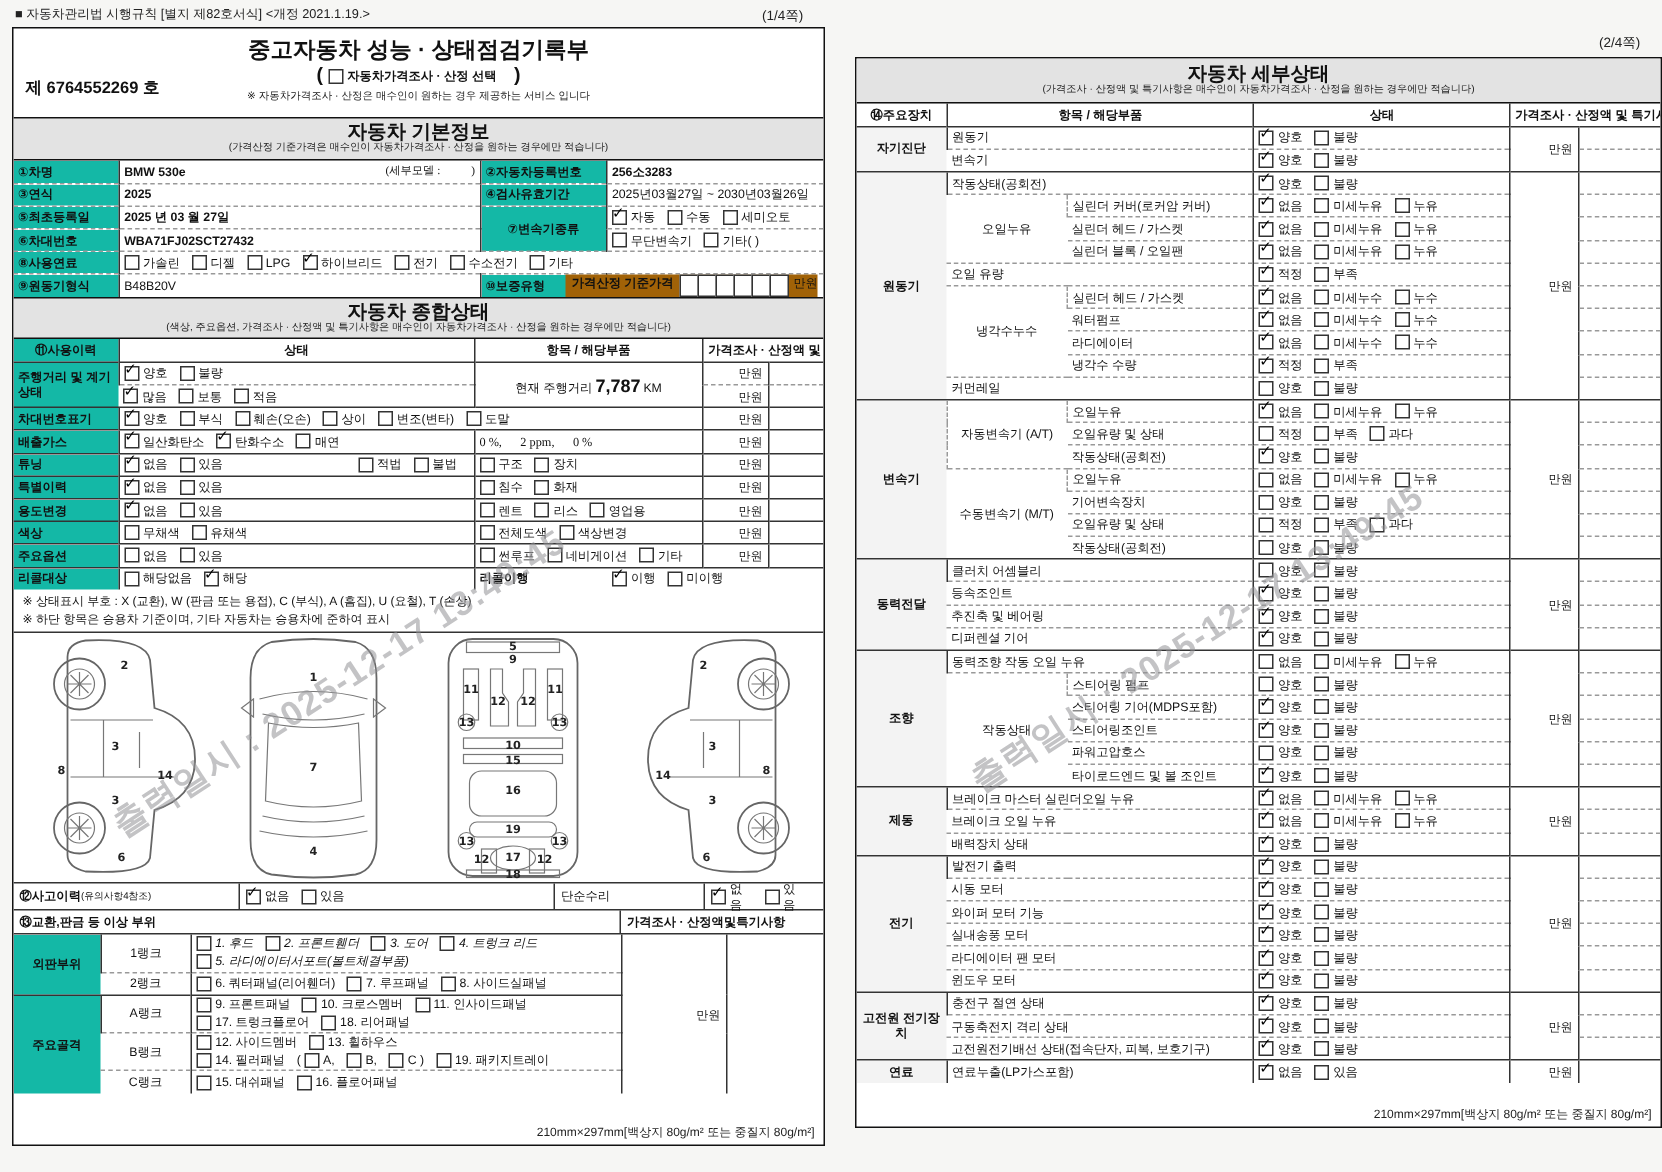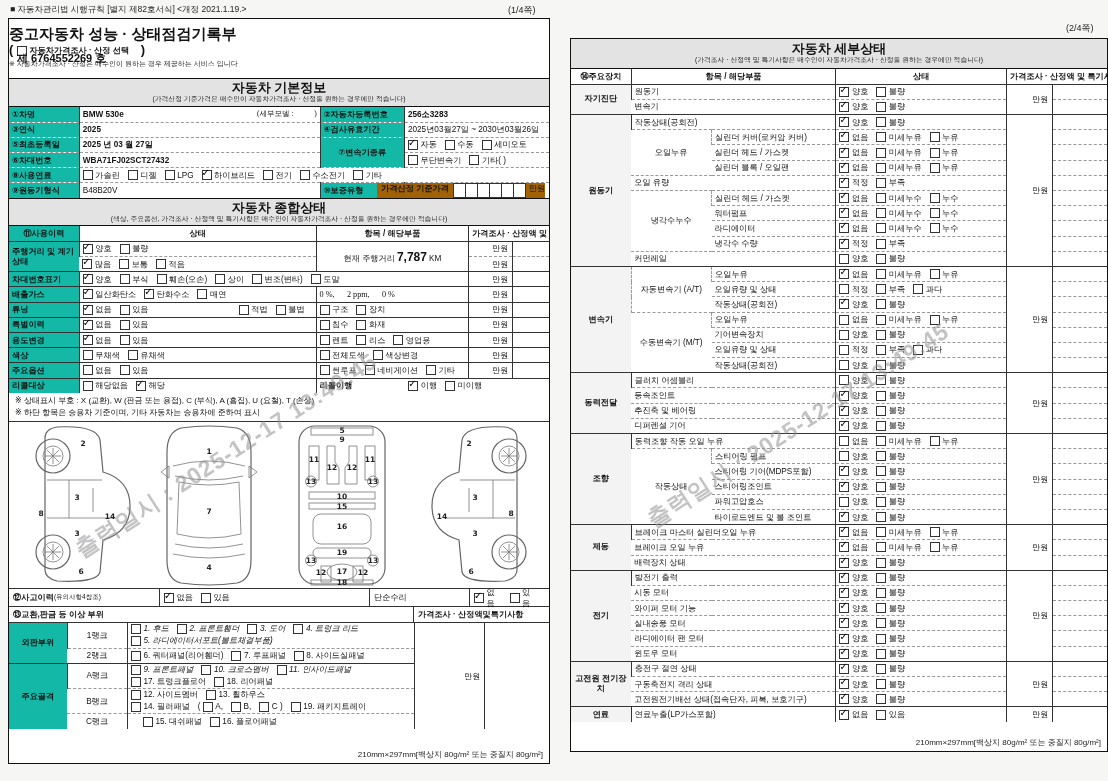--- a/index.html
+++ b/index.html
@@ -7,21 +7,21 @@
        font-family:"Liberation Sans","DejaVu Sans",sans-serif;color:#111;}
   .topnote{position:absolute;top:4px;left:10px;font-size:8.5px;color:#222;}
   .marker{position:absolute;font-size:9px;color:#222;text-align:right;}
   .m1{top:4px;left:508px;} .m2{top:22px;left:1066px;}
   .pg{position:absolute;background:#fff;border:1.6px solid #111;overflow:hidden;}
   #page1{left:8px;top:18px;width:540px;height:744px;}
   #page2{left:570px;top:38px;width:536px;height:712px;}
   .wm{position:absolute;font-size:23px;font-weight:bold;color:rgba(145,145,150,.55);
       white-space:nowrap;transform:rotate(-33deg);transform-origin:left top;pointer-events:none;z-index:5;letter-spacing:1px;}
   
-  .tbox{position:relative;height:60px;border-bottom:1px solid #111;text-align:left;padding-top:6px;box-sizing:border-box;}
+  .tbox{position:relative;height:60px;border-bottom:1px solid #111;text-align:center;padding-top:6px;box-sizing:border-box;}
   .t1{font-size:15px;font-weight:bold;line-height:1.15;}
   .t2{font-size:13px;font-weight:bold;line-height:1.2;}
   .tnote{font-size:7px;margin-top:1px;color:#222;}
   .docno{position:absolute;left:8px;bottom:12px;font-size:11px;font-weight:bold;}
   .bar{background:#e3e3e3;border-bottom:1px solid #111;text-align:center;height:28px;box-sizing:border-box;padding-top:2px;}
   .bar .bt{font-size:13px;font-weight:bold;line-height:1.1;}
   .bar .bn{font-size:6.8px;color:#222;line-height:1.1;}
   table{border-collapse:collapse;table-layout:fixed;width:100%;}
   td,th{border-left:1px solid #333;border-top:1px dashed #999;font-size:8.2px;padding:0 3px;
         height:15.2px;overflow:hidden;white-space:nowrap;box-sizing:border-box;vertical-align:middle;}
@@ -581,21 +581,21 @@
               </span><span class="opt">
                 <span class="cb"></span>
                 <span class="ot">8. 사이드실패널</span>
               </span></div>
           </td>
         </tr>
         <tr class="sec">
           <td class="lab cen" rowspan="3">주요골격</td>
           <td class="cen">A랭크</td>
           <td class="lines2" style="white-space: normal;">
-            <div style="line-height: 12px; font-style: italic;"><span class="opt">
+            <div style="line-height: 12px;"><span class="opt">
                 <span class="cb"></span>
                 <span class="ot">9. 프론트패널</span>
               </span><span class="opt">
                 <span class="cb"></span>
                 <span class="ot">10. 크로스멤버</span>
               </span><span class="opt">
                 <span class="cb"></span>
                 <span class="ot">11. 인사이드패널</span>
               </span></div>
             <div style="line-height: 12px;"><span class="opt">
@@ -631,21 +631,21 @@
                 <span class="ot">C )</span>
               </span><span class="opt">
                 <span class="cb"></span>
                 <span class="ot">19. 패키지트레이</span>
               </span></div>
           </td>
         </tr>
         <tr>
           <td class="cen">C랭크</td>
           <td class="lines2" style="white-space: normal;">
-            <div style="line-height: 12px; margin-left: 12px;"><span class="opt">
+            <div style="line-height: 12px;"><span class="opt">
                 <span class="cb"></span>
                 <span class="ot">15. 대쉬패널</span>
               </span><span class="opt">
                 <span class="cb"></span>
                 <span class="ot">16. 플로어패널</span>
               </span></div>
           </td>
         </tr>
       </tbody>
   </table>

